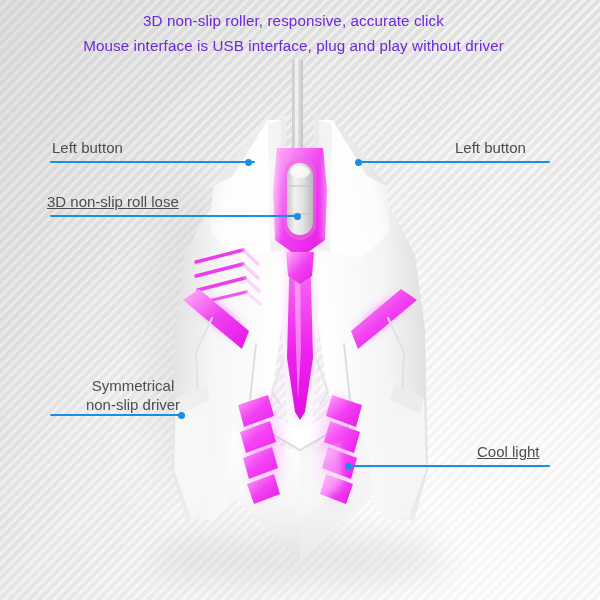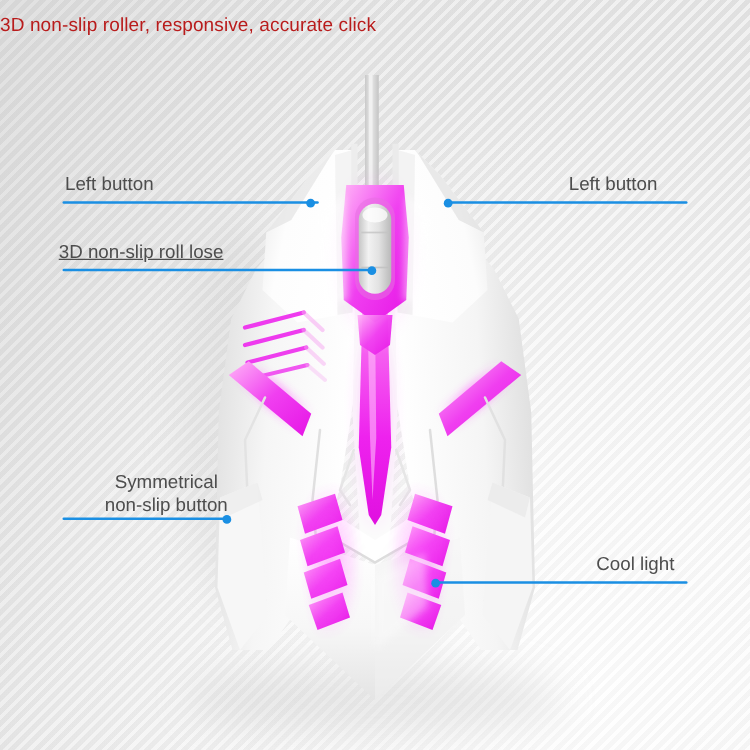--- a/index.html
+++ b/index.html
@@ -41,22 +41,22 @@
     background:
       linear-gradient(115deg, rgba(205,205,205,0.45) 0%, rgba(220,220,220,0.12) 34%, rgba(255,255,255,0) 60%);
   }
 
   
   .headline {
     position: absolute;
     left: 0;
     top: 8px;
     width: 587px;
-    text-align: left;
-    color: #b91c1c;
+    text-align: center;
+    color: #6d28d9;
     font-size: 15.2px;
     line-height: 25px;
     letter-spacing: 0.1px;
     font-weight: 400;
   }
   .headline .line2 { font-size: 15.2px; }
 
   
   .mouse-wrap {
     position: absolute;
@@ -105,35 +105,36 @@
   #callout-roller .c-label { left: 47px; top: 192px; text-decoration: underline; }
   #callout-roller .c-rule  { left: 50px; top: 215px; width: 248px; }
   #callout-roller .c-dot   { left: 294px; top: 212.5px; }
 
   
   #callout-flanks .c-label { left: 53px; top: 376px; white-space: normal; width: 160px; }
   #callout-flanks .c-rule  { left: 50px; top: 414px; width: 132px; }
   #callout-flanks .c-dot   { left: 178px; top: 411.5px; }
 
   
-  #callout-cool-light .c-label { left: 477px; top: 442px; }
+  #callout-cool-light .c-label { left: 477px; top: 442px; text-decoration: underline; }
   #callout-cool-light .c-rule  { left: 348px; top: 465px; width: 202px; }
   #callout-cool-light .c-dot   { left: 345px; top: 462.5px; }
 </style>
 </head>
 <body>
 
 <div id="page">
 
   <div class="bg-base"></div>
   <div class="bg-stripes"></div>
   <div class="bg-vignette"></div>
 
   <div class="headline">
     <div>3D non-slip roller, responsive, accurate click</div>
+    <div class="line2">Mouse interface is USB interface, plug and play without driver</div>
   </div>
 
   <div class="mouse-wrap">
     <svg width="600" height="600" viewBox="0 0 600 600">
       <defs>
         <linearGradient id="gLeftBtn" x1="0" y1="0" x2="1" y2="0.4">
           <stop offset="0%" stop-color="#e9e9e9"></stop>
           <stop offset="38%" stop-color="#fdfdfd"></stop>
           <stop offset="100%" stop-color="#ffffff"></stop>
         </linearGradient>
@@ -332,21 +333,21 @@
 
   <div class="callout" id="callout-roller">
     <div class="c-label">3D non-slip roll lose</div>
     <div class="c-rule"></div>
     <div class="c-dot"></div>
   </div>
 
   <div class="callout" id="callout-flanks">
     <div class="c-label">
       <span>Symmetrical</span><br>
-      <span>non-slip button</span>
+      <span>non-slip driver</span>
     </div>
     <div class="c-rule"></div>
     <div class="c-dot"></div>
   </div>
 
   <div class="callout" id="callout-cool-light">
     <div class="c-label">Cool light</div>
     <div class="c-rule"></div>
     <div class="c-dot"></div>
   </div>

